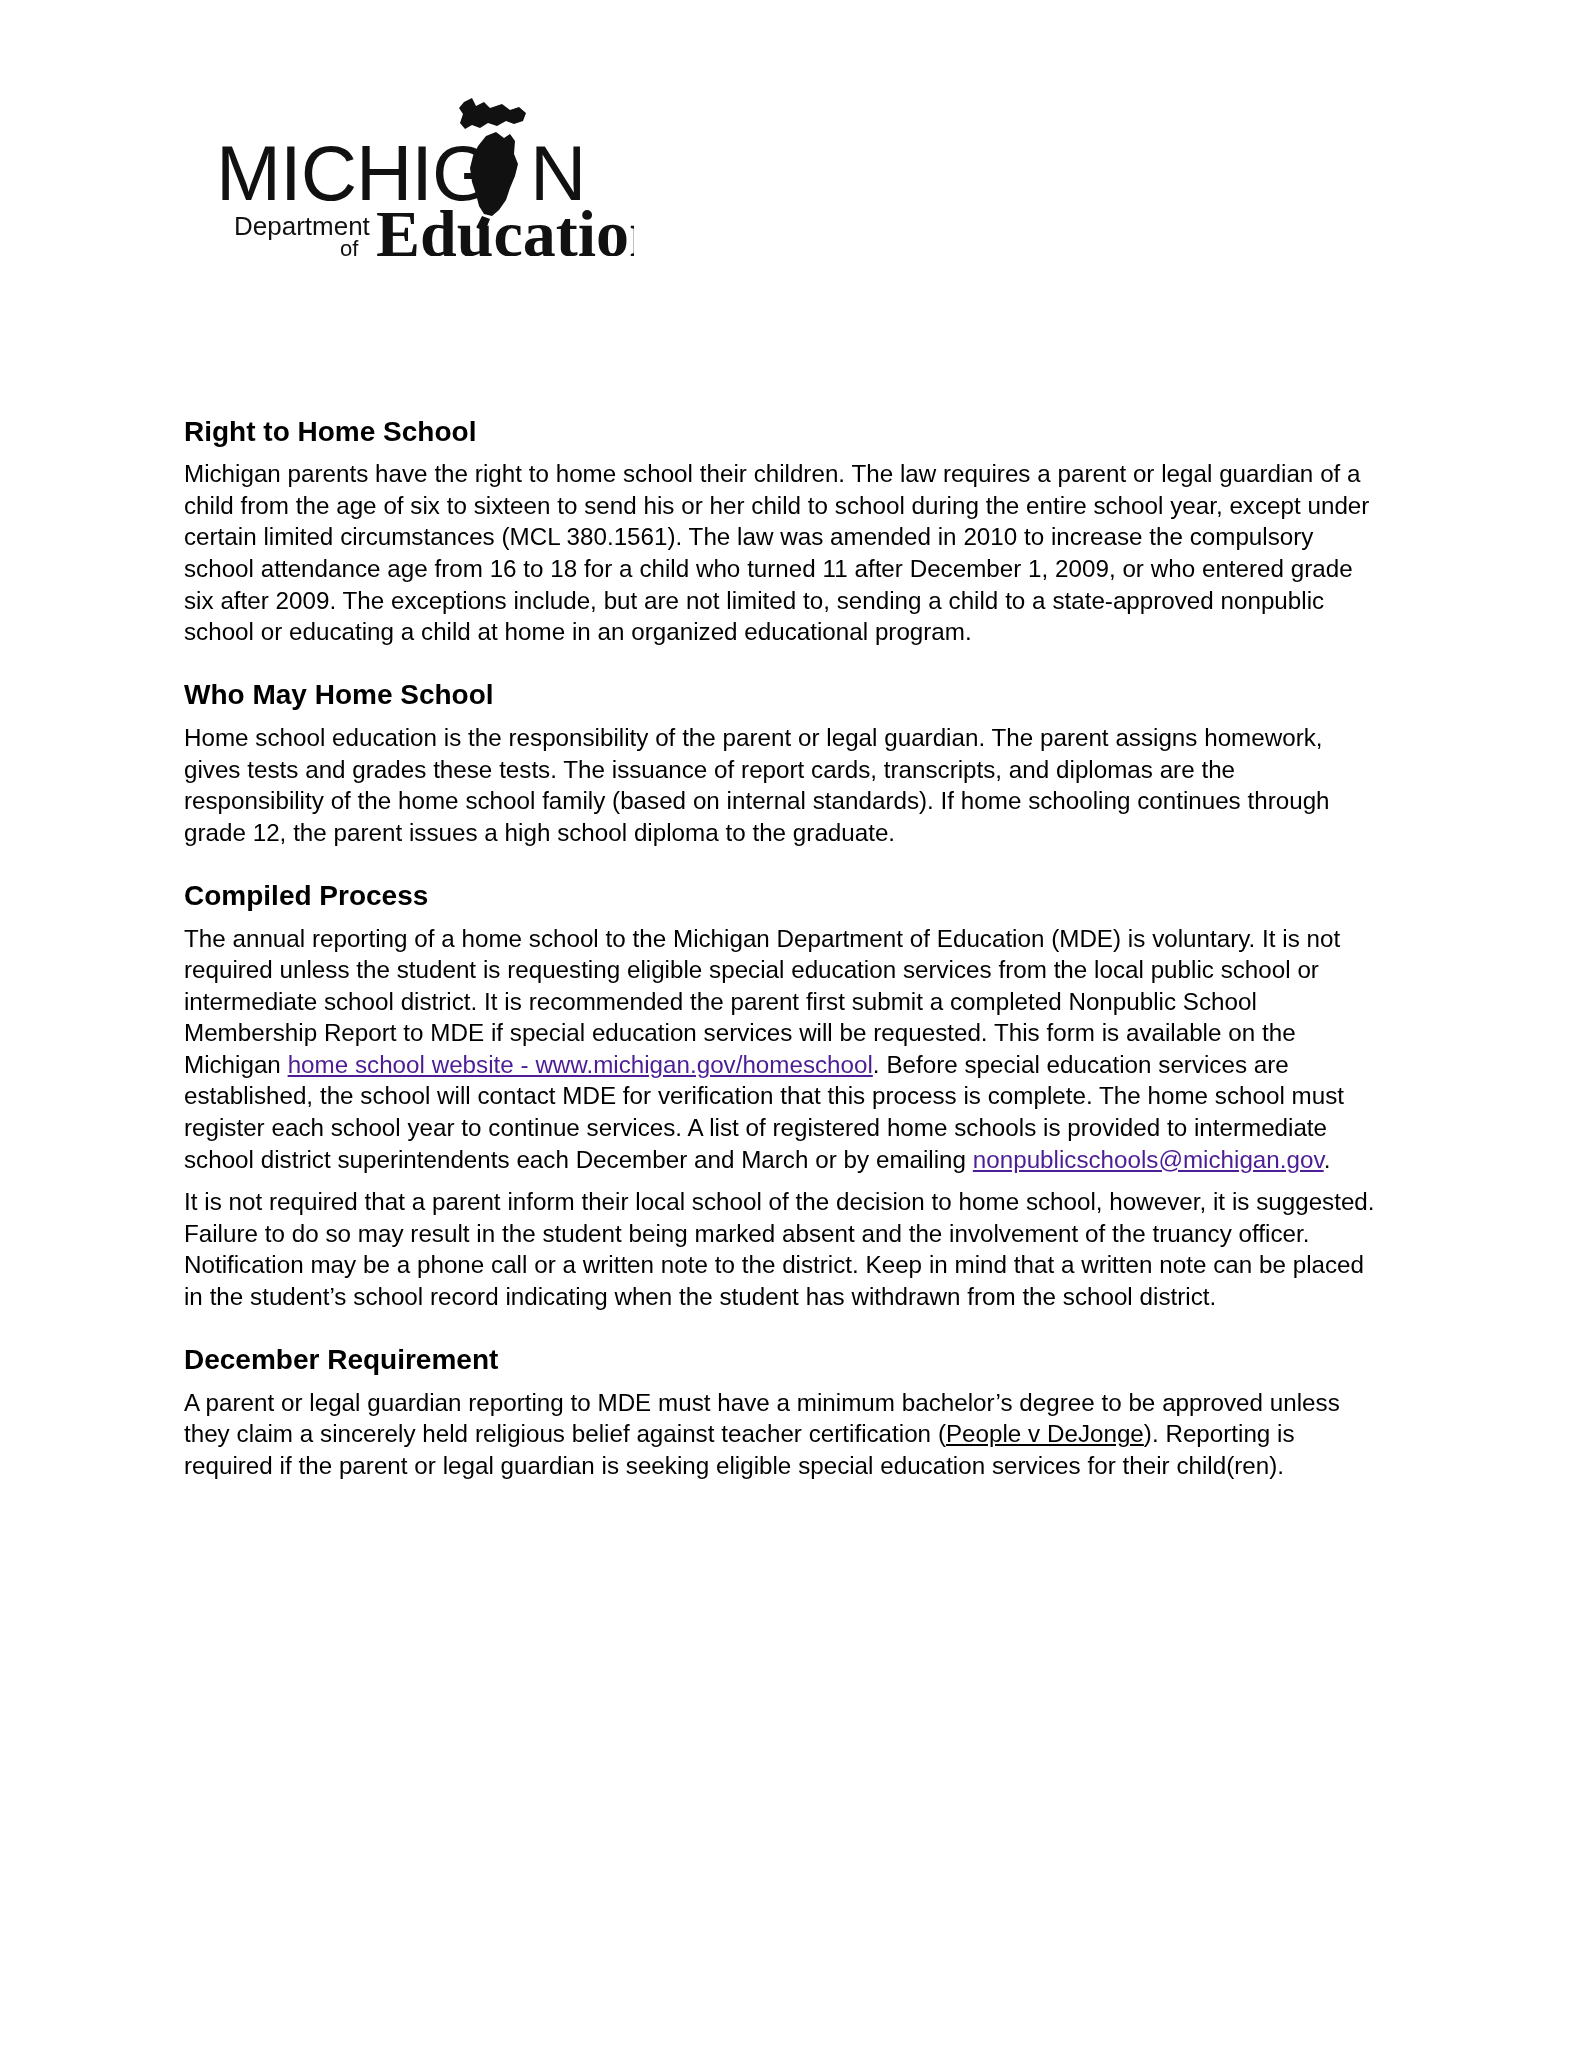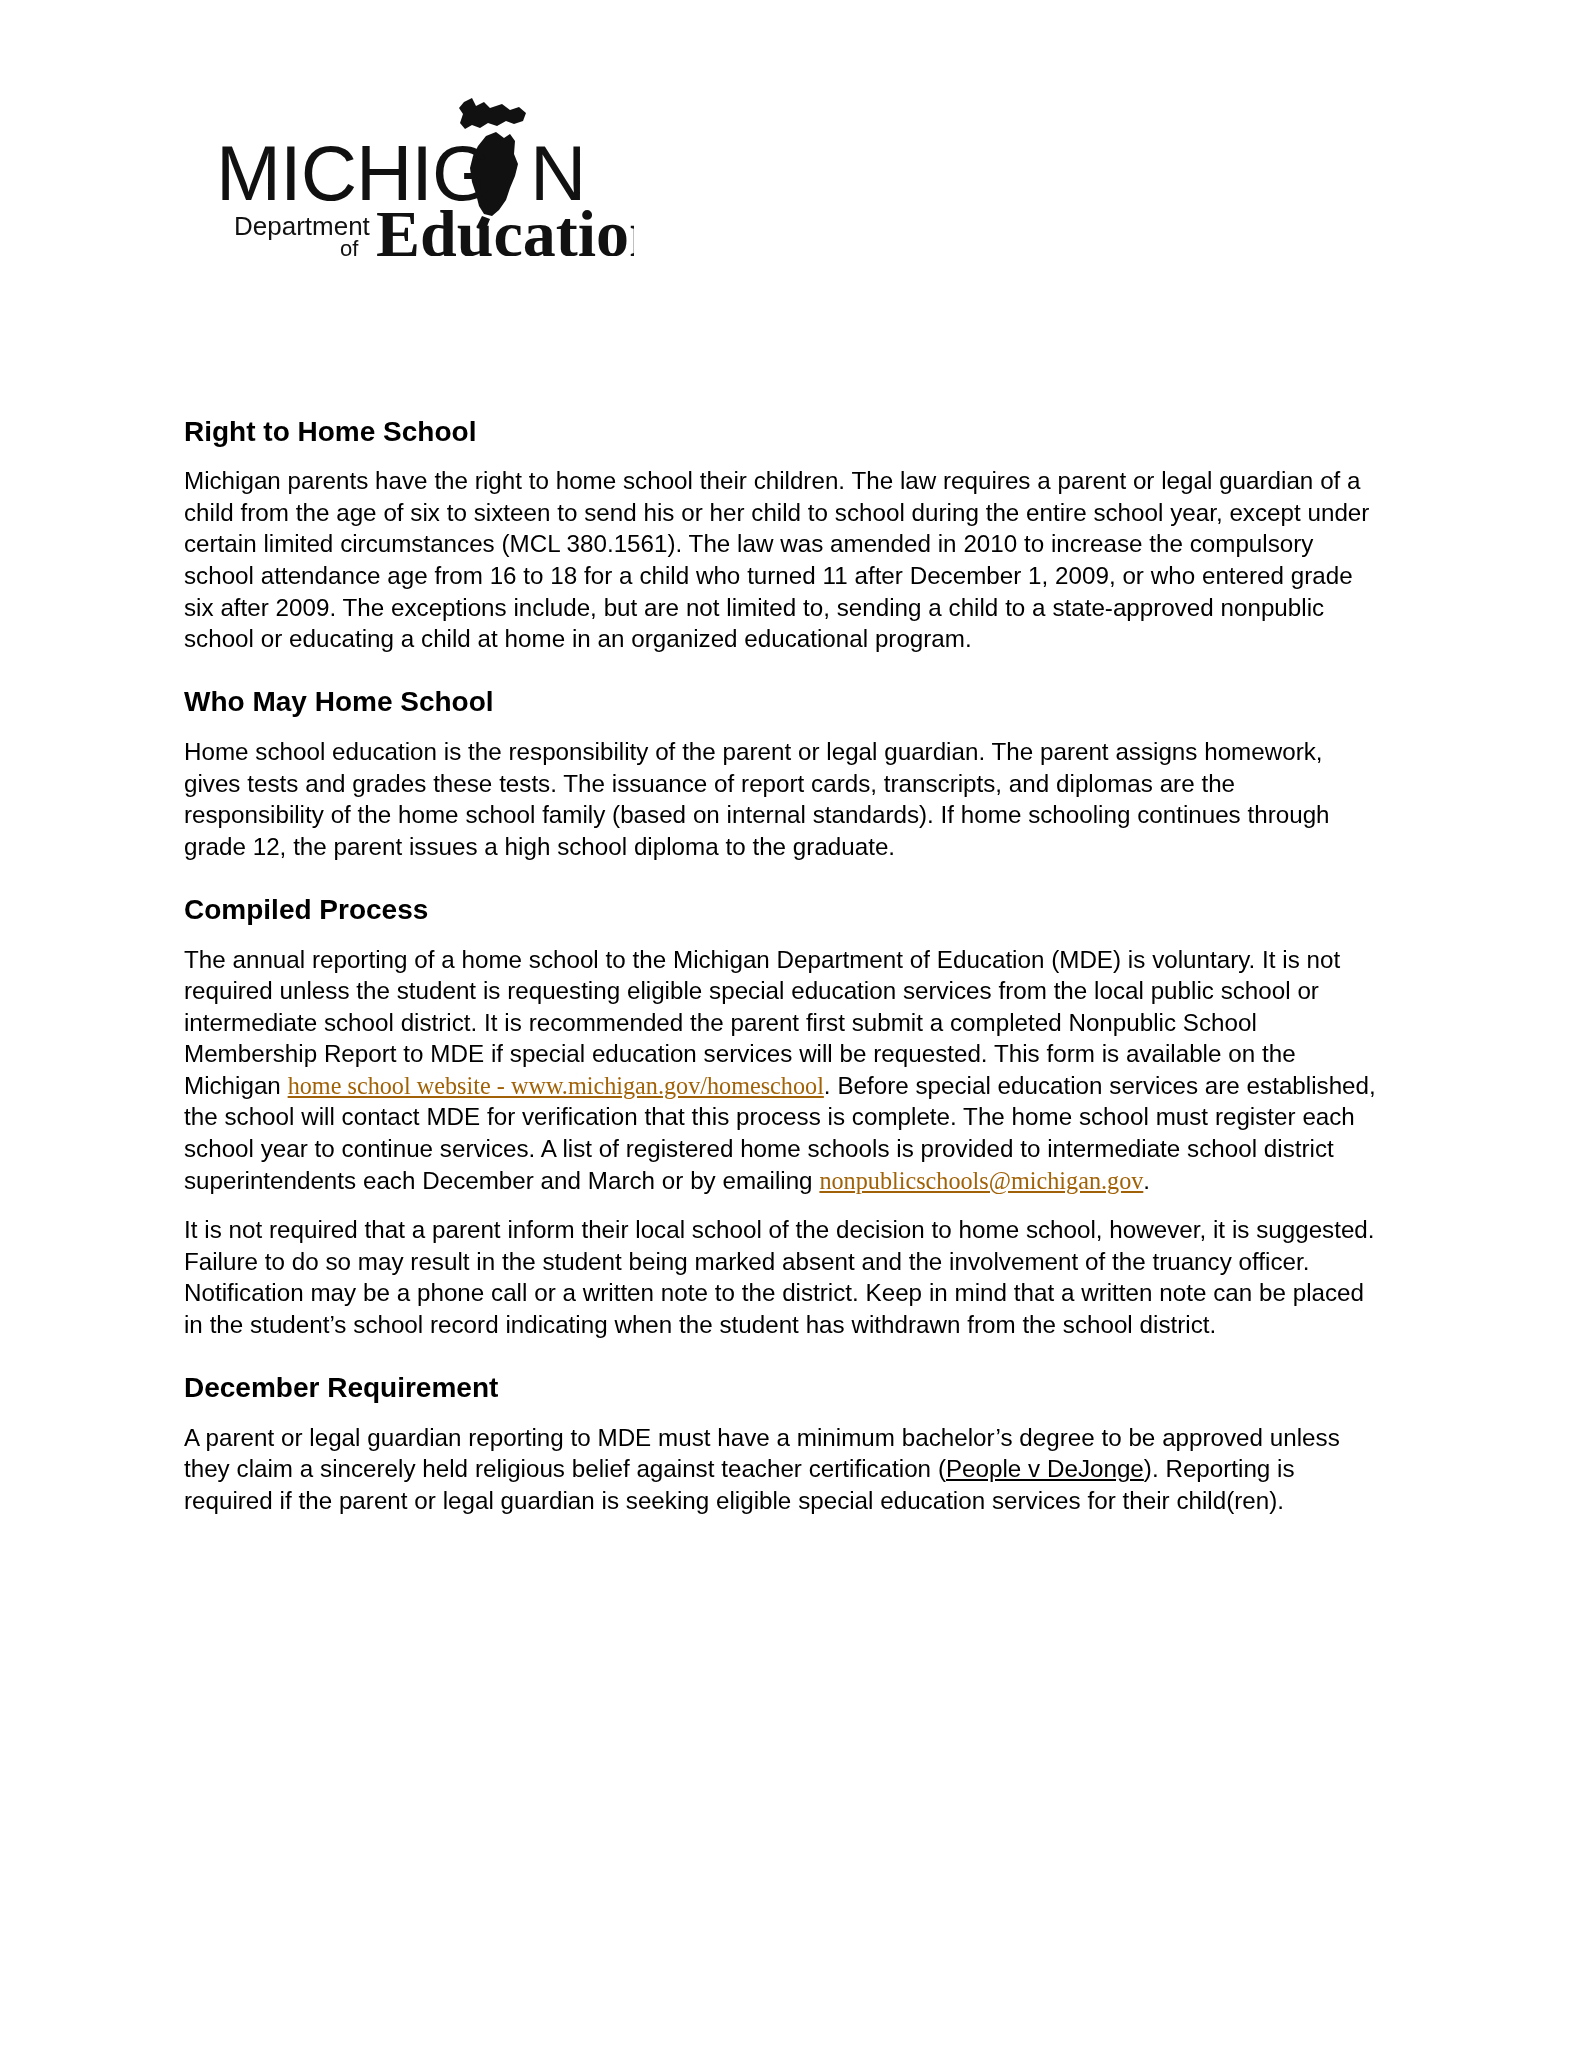--- a/index.html
+++ b/index.html
@@ -76,33 +76,32 @@
     font-size: 28px;
     line-height: 31.6px;
     font-weight: bold;
     color: #000000;
     margin: 0;
   }
   .section {
     margin-top: 31.6px;
   }
   .section .para {
-    margin-top: 18px;
+    margin-top: 11px;
   }
   .ital {
     font-style: italic;
   }
   .uline {
     text-decoration: underline;
   }
   a.link, .link {
-    color: #a16207;
+    color: #4c1d95;
     text-decoration: underline;
     cursor: pointer;
-    font-family: Liberation Serif, serif;
   }
 </style>
 </head>
 <body>
 
 <div class="page">
 
   <div class="header">
 
     <div class="logo-block">

